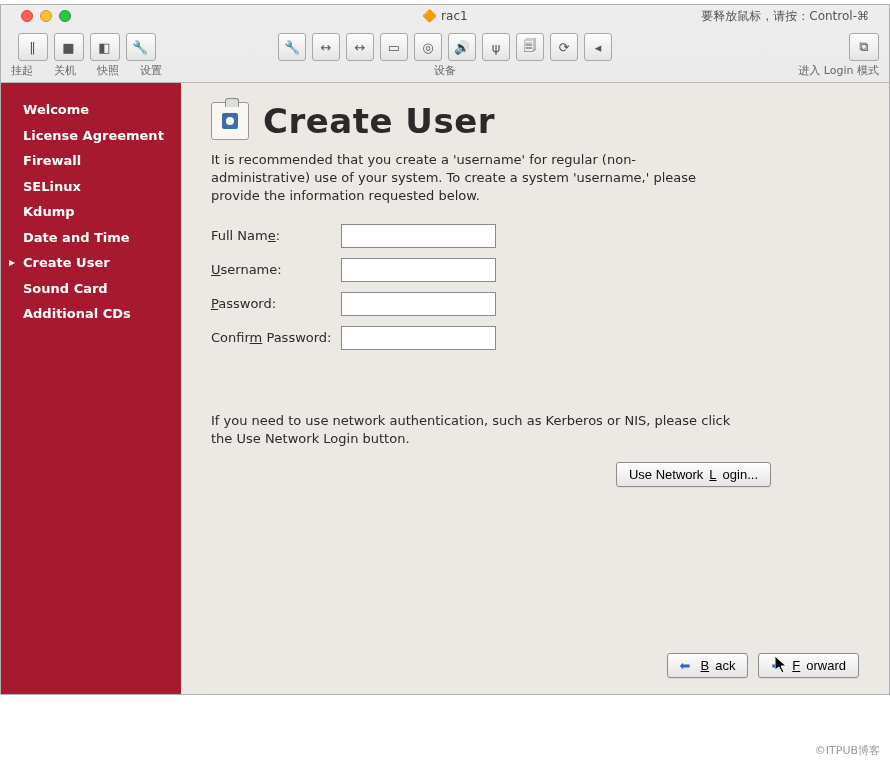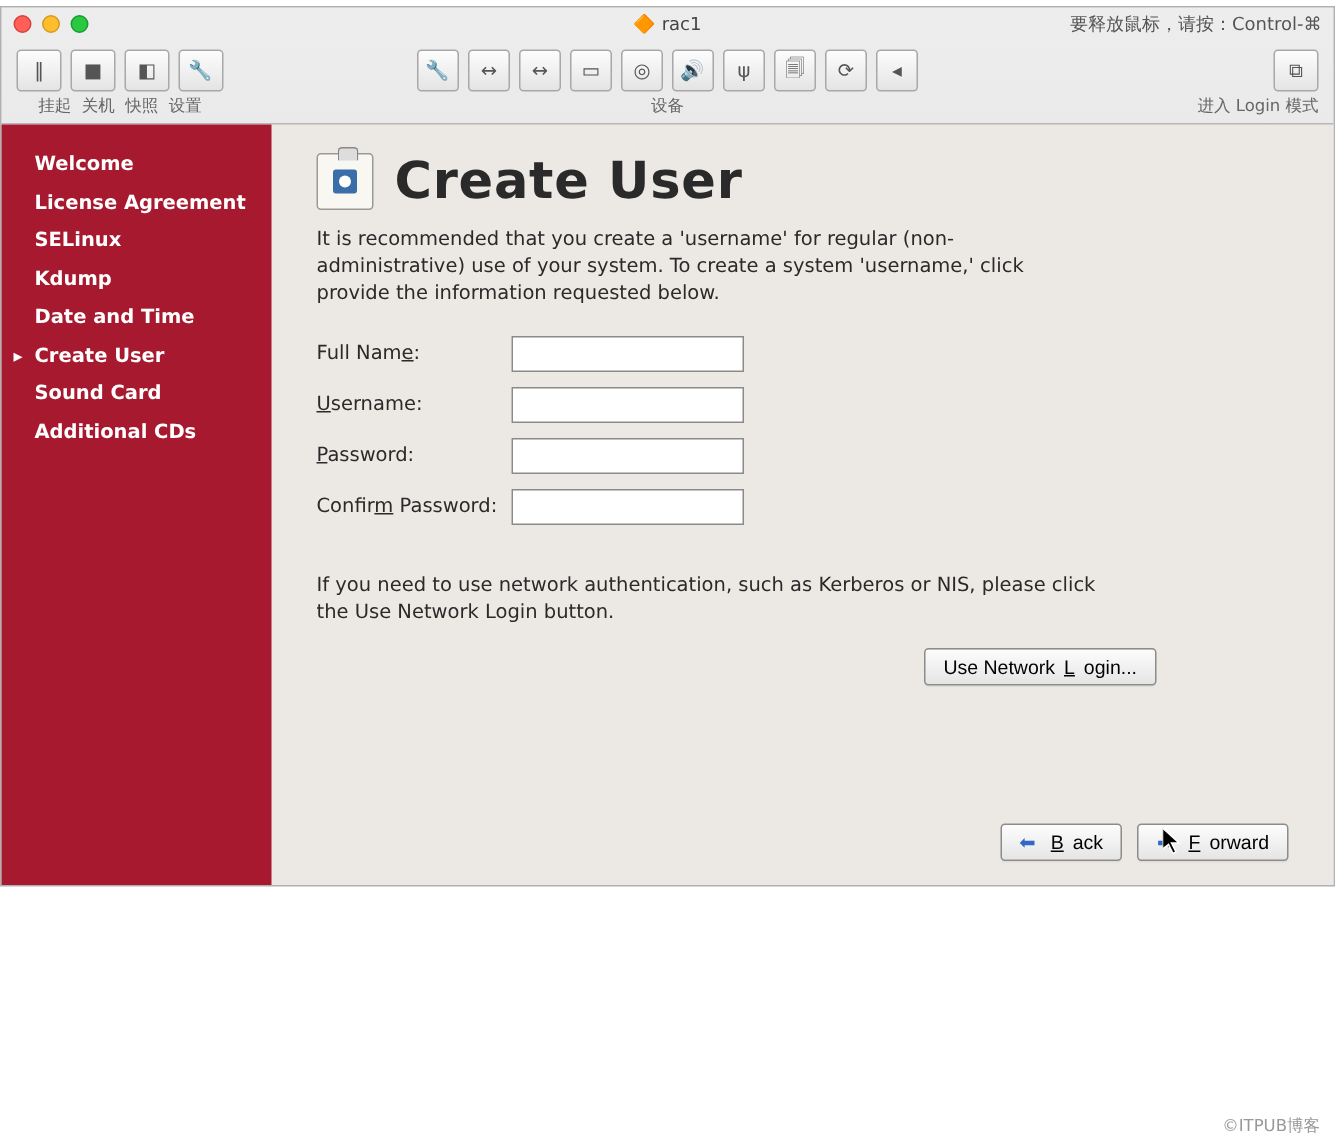--- a/index.html
+++ b/index.html
@@ -13,21 +13,21 @@
     width: 890px;
     background: linear-gradient(#ededed, #d7d7d7);
     border: 1px solid #b0b0b0;
     margin: 4px auto 0;
     position: relative;
   }
   .titlebar {
     height: 22px;
     display: flex;
     align-items: center;
-    padding: 0 8px;
+    padding: 0 20px;
     position: relative;
   }
   .traffic { display: flex; gap: 7px; }
   .traffic span {
     width: 12px; height: 12px; border-radius: 50%;
     display: inline-block;
   }
   .tl-red { background: #ff5f57; border:1px solid #d4433d;}
   .tl-yel { background: #ffbd2e; border:1px solid #d39a22;}
   .tl-grn { background: #28c940; border:1px solid #1d9a30;}
@@ -56,27 +56,27 @@
     font-size:13px; color:#555;
   }
   .tb-center {
     position:absolute; left:50%; transform:translateX(-50%);
     display:flex; flex-direction:column; align-items:center;
   }
   .tb-center .tb-group .tb-btn { width:28px; }
   .tb-right { margin-left:auto; display:flex; flex-direction:column; align-items:flex-end; }
   .tb-col { display:flex; flex-direction:column; align-items:center; }
   .tb-caption-single { font-size:11px; color:#666; padding-top:2px;}
-  .tb-captions-row { display:flex; gap:7px; padding-top:2px; font-size:11px; color:#666;}
+  .tb-captions-row { display:flex; gap:21px; padding-top:2px; font-size:11px; color:#666;}
 
   .content-area {
     display:flex;
     background:#ece9e4;
     border-top:1px solid #b7b7b7;
-    height: 508px;
+    height: 612px;
   }
   .sidebar {
     width: 180px;
     background:#a6192e;
     color:#fff;
     padding: 14px 0 0 0;
   }
   .sidebar-item {
     padding: 4px 12px 4px 22px;
     font-weight:bold;
@@ -120,21 +120,21 @@
   .form-row { display:flex; align-items:center; margin-bottom:10px; }
   .form-label { width:130px; font-size:13px; }
   .form-label .ul { text-decoration:underline; }
   .text-input {
     width:155px; height:24px;
     border:1px solid #8a8a8a;
     background:#fff;
     padding:2px 4px;
     font-size:13px;
   }
-  .net-text { margin-top:22px; font-size:13px; line-height:1.4; max-width:520px;}
+  .net-text { margin-top:52px; font-size:13px; line-height:1.4; max-width:520px;}
   .net-btn-row { display:flex; justify-content:flex-end; margin-top:14px; max-width:560px;align-items:flex-end;}
   .btn {
     background: linear-gradient(#fdfdfd,#e5e5e5);
     border:1px solid #8c8c8c;
     border-radius:3px;
     padding:4px 12px;
     font-size:13px;
     display:inline-flex; align-items:center; gap:6px;
     box-shadow: 0 1px 0 rgba(0,0,0,0.05);
   }
@@ -206,36 +206,37 @@
     <div class="tb-right">
       <div class="tb-btn">⧉</div>
       <div class="tb-caption-single">进入 Login 模式</div>
     </div>
   </div>
 
   <div class="content-area">
     <div class="sidebar">
       <div class="sidebar-item">Welcome</div>
       <div class="sidebar-item">License Agreement</div>
+      <div class="sidebar-item">Firewall</div>
       <div class="sidebar-item">SELinux</div>
       <div class="sidebar-item">Kdump</div>
       <div class="sidebar-item">Date and Time</div>
       <div class="sidebar-item current">Create User</div>
       <div class="sidebar-item">Sound Card</div>
       <div class="sidebar-item">Additional CDs</div>
     </div>
 
     <div class="main">
       <div class="page-title-row">
         <div class="idcard">
             <div class="idcard-inner"></div>
           </div>
         <div class="page-title">Create User</div>
       </div>
-      <div class="description">It is recommended that you create a 'username' for regular (non-administrative) use of your system. To create a system 'username,' click provide the information requested below.</div>
+      <div class="description">It is recommended that you create a 'username' for regular (non-administrative) use of your system. To create a system 'username,' please provide the information requested below.</div>
 
       <div class="form-row">
         <div class="form-label">Full Nam<span class="ul">e</span>:</div>
         <input class="text-input" type="text" value="" style="">
       </div>
       <div class="form-row">
         <div class="form-label"><span class="ul">U</span>sername:</div>
         <input class="text-input" type="text" value="" style="">
       </div>
       <div class="form-row">

